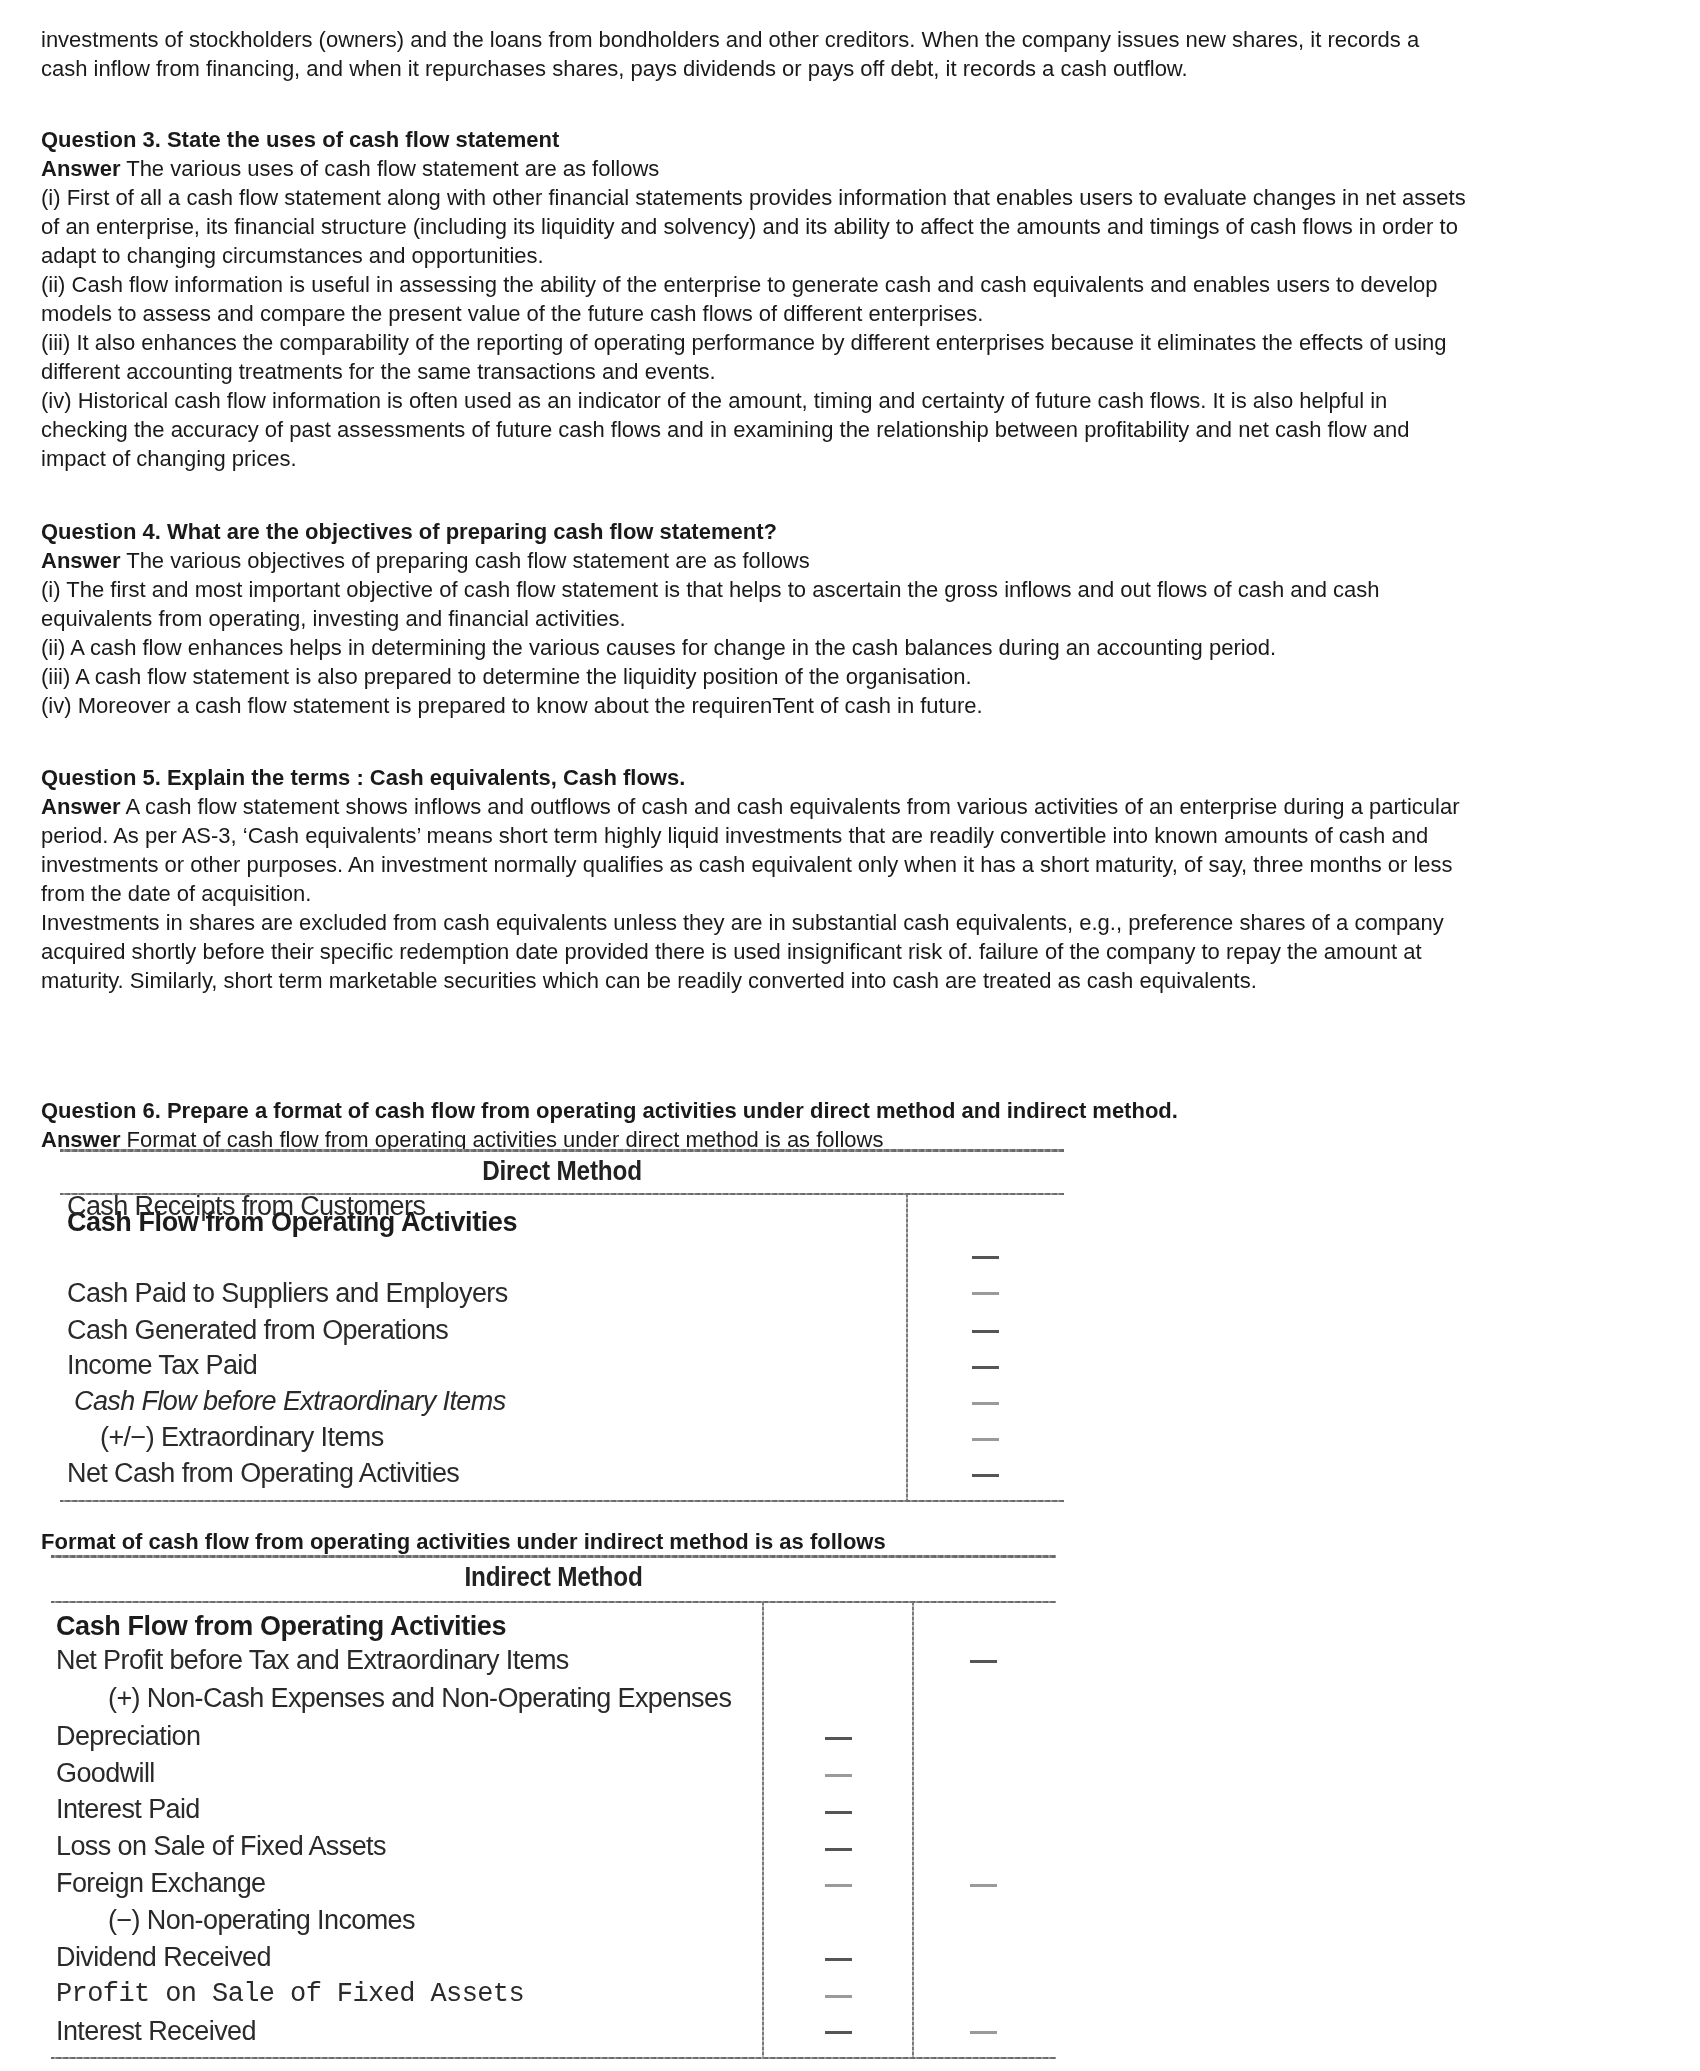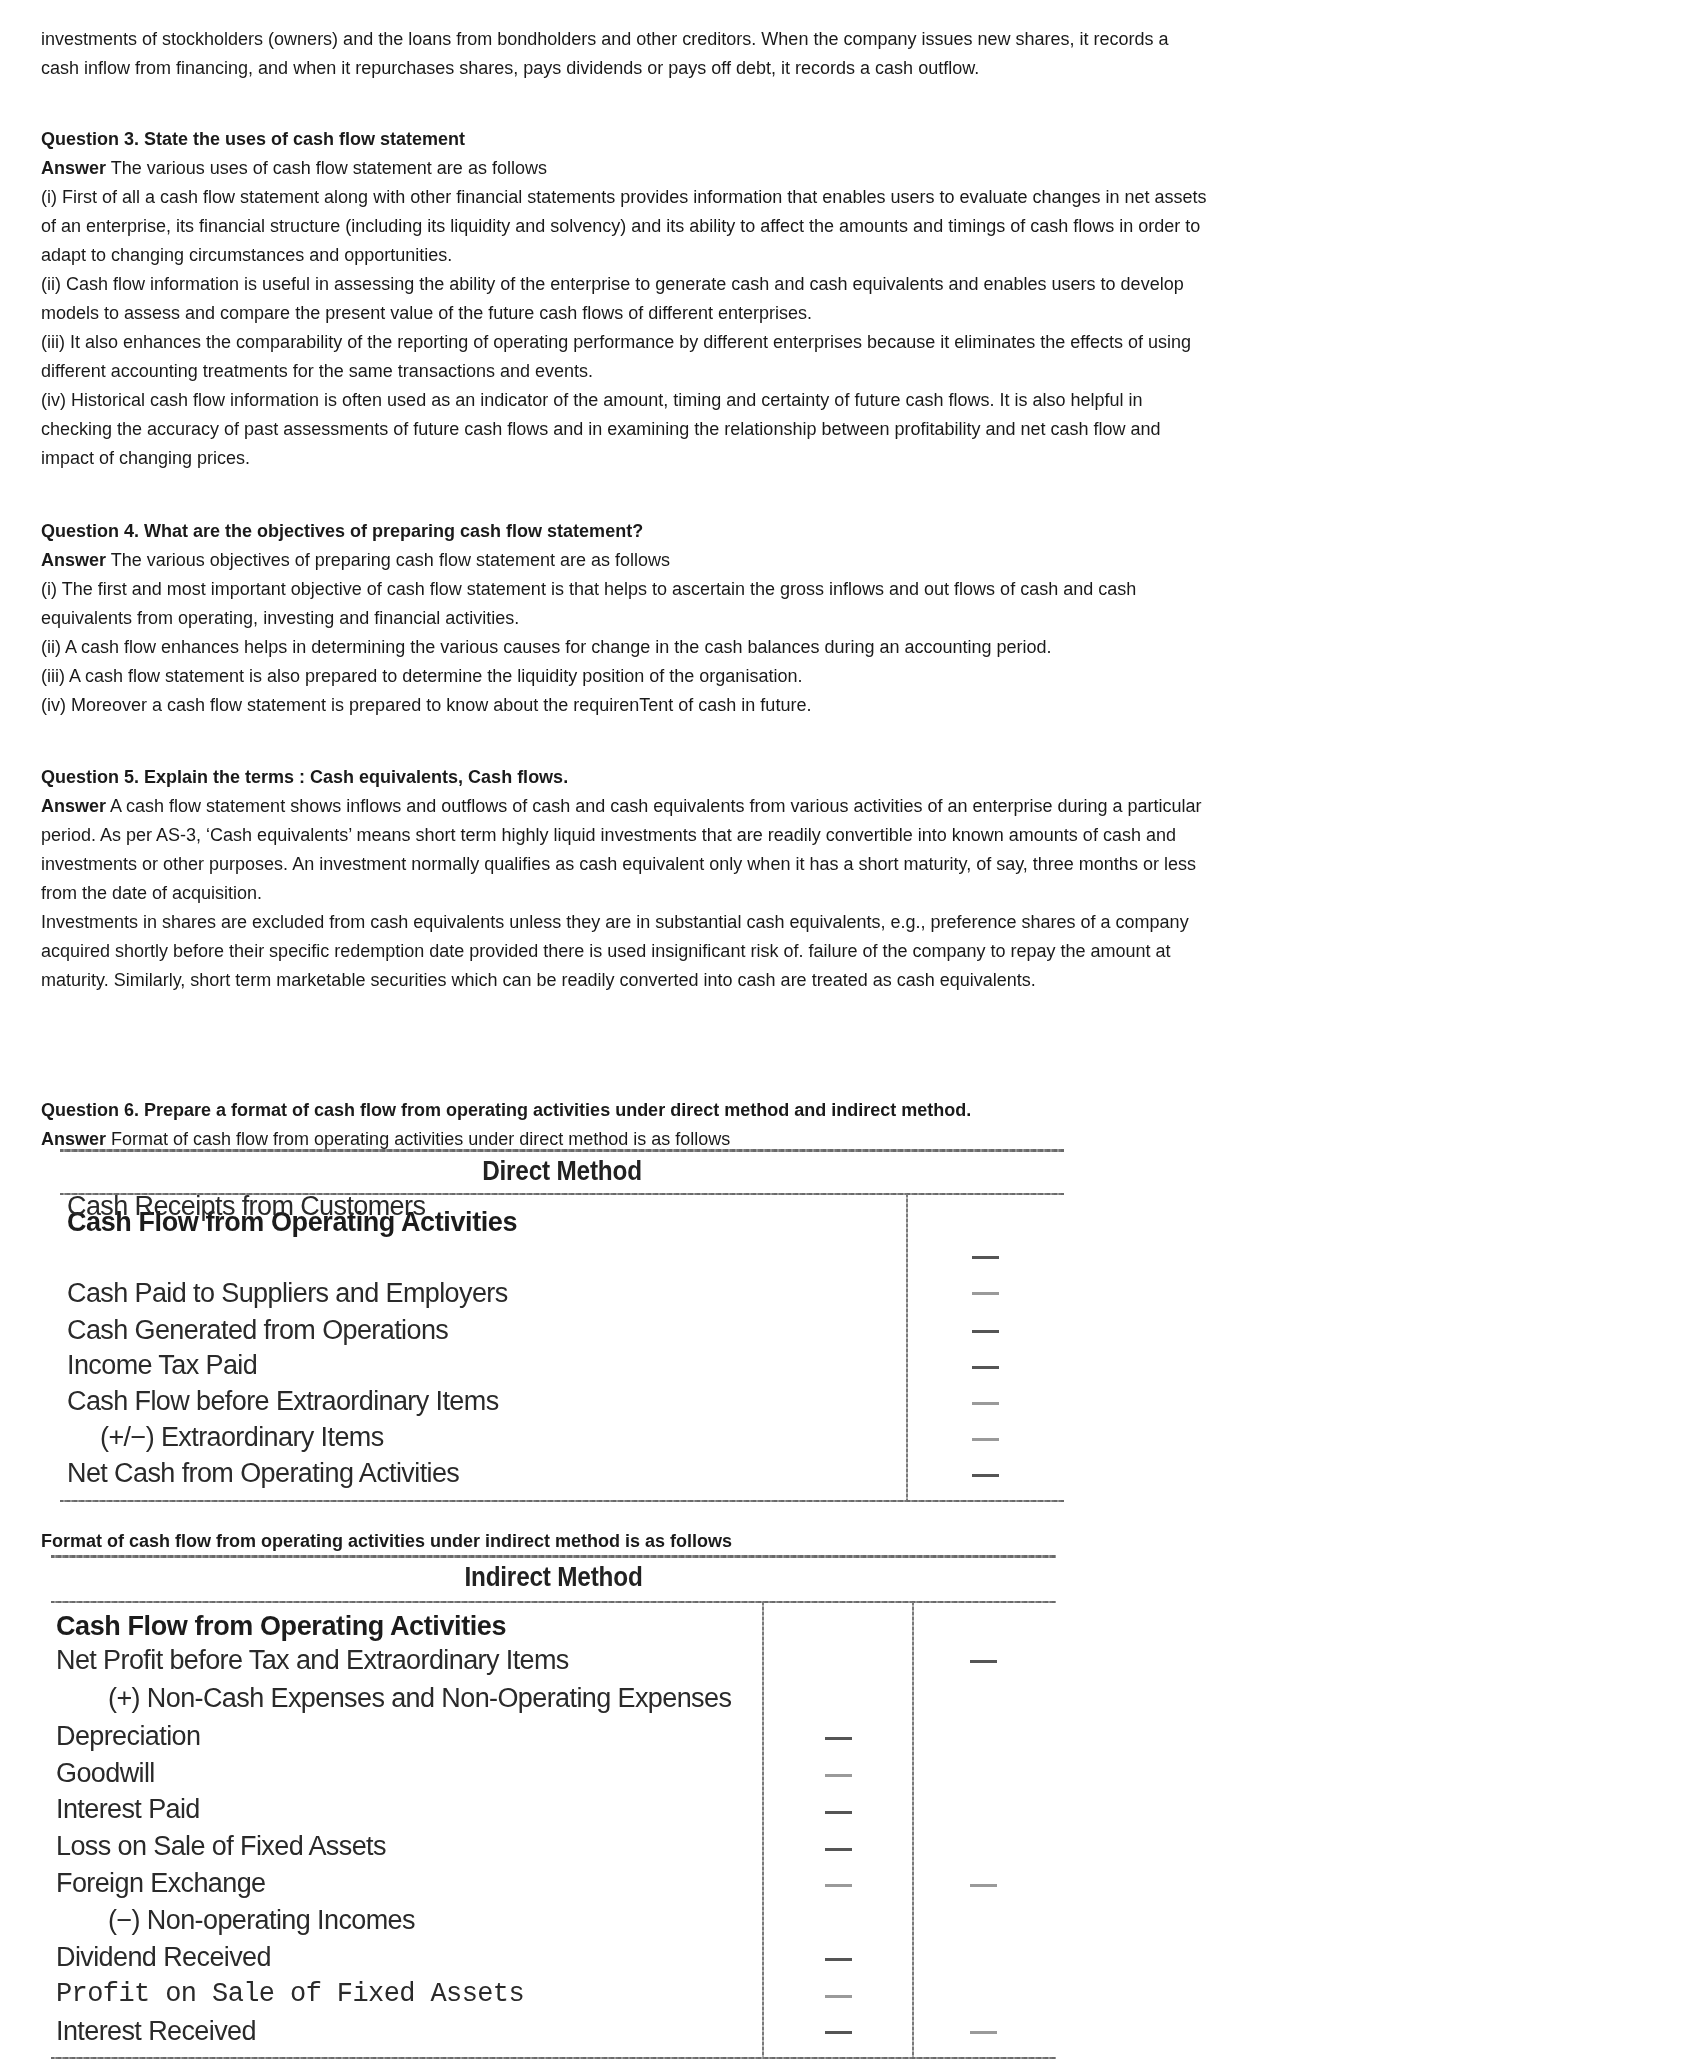--- a/index.html
+++ b/index.html
@@ -2,21 +2,21 @@
 <html><head>
 <meta charset="utf-8">
 <style>
   html, body { margin: 0; padding: 0; background: #ffffff; }
   body {
     width: 1700px; height: 2071px; position: relative; overflow: hidden;
     font-family: "Liberation Sans", sans-serif; color: #1a1a1a;
   }
   .para {
     position: absolute; left: 41px; width: 1640px;
-    font-size: 18px; line-height: 29px; margin: 0;
+    font-size: 22px; line-height: 29px; margin: 0;
   }
   .para b { font-weight: bold; }
   .q-head { font-weight: bold; }
   .line { display: block; white-space: nowrap; }
 
   
   .rule {
     position: absolute; height: 3px;
     background: repeating-linear-gradient(90deg, #6a6a6a 0 3px, #9a9a9a 3px 5px, #777 5px 7px);
   }
@@ -93,21 +93,21 @@
   <div class="rule" style="left:60px; top:1149px; width:1004px;"></div>
   <div class="tbl-title" style="left:60px; width:1004px; top:1156px;">Direct Method</div>
   <div class="rule thin" style="left:60px; top:1193px; width:1004px;"></div>
   <div class="vline" style="left:906px; top:1194px; height:306px;"></div>
 
   <div class="row bold" style="left:67px; top:1207px;">Cash Flow from Operating Activities</div>
   <div class="row" style="left:67px; top:1191px;">Cash Receipts from Customers</div>
   <div class="row" style="left:67px; top:1278px;">Cash Paid to Suppliers and Employers</div>
   <div class="row" style="left:67px; top:1315px;">Cash Generated from Operations</div>
   <div class="row" style="left:67px; top:1350px;">Income Tax Paid</div>
-  <div class="row" style="left:67px; top:1386px;">Cash Flow before Extraordinary Items</div>
+  <div class="row" style="left:74px; top:1386px;font-style:italic;">Cash Flow before Extraordinary Items</div>
   <div class="row" style="left:100px; top:1422px;">(+/−) Extraordinary Items</div>
   <div class="row" style="left:67px; top:1458px;">Net Cash from Operating Activities</div>
 
   <div class="dash" style="left:972px; top:1256px;"></div>
   <div class="dash light" style="left:972px; top:1292px;"></div>
   <div class="dash" style="left:972px; top:1330px;"></div>
   <div class="dash" style="left:972px; top:1366px;"></div>
   <div class="dash light" style="left:972px; top:1402px;"></div>
   <div class="dash light" style="left:972px; top:1438px;"></div>
   <div class="dash" style="left:972px; top:1474px;"></div>

